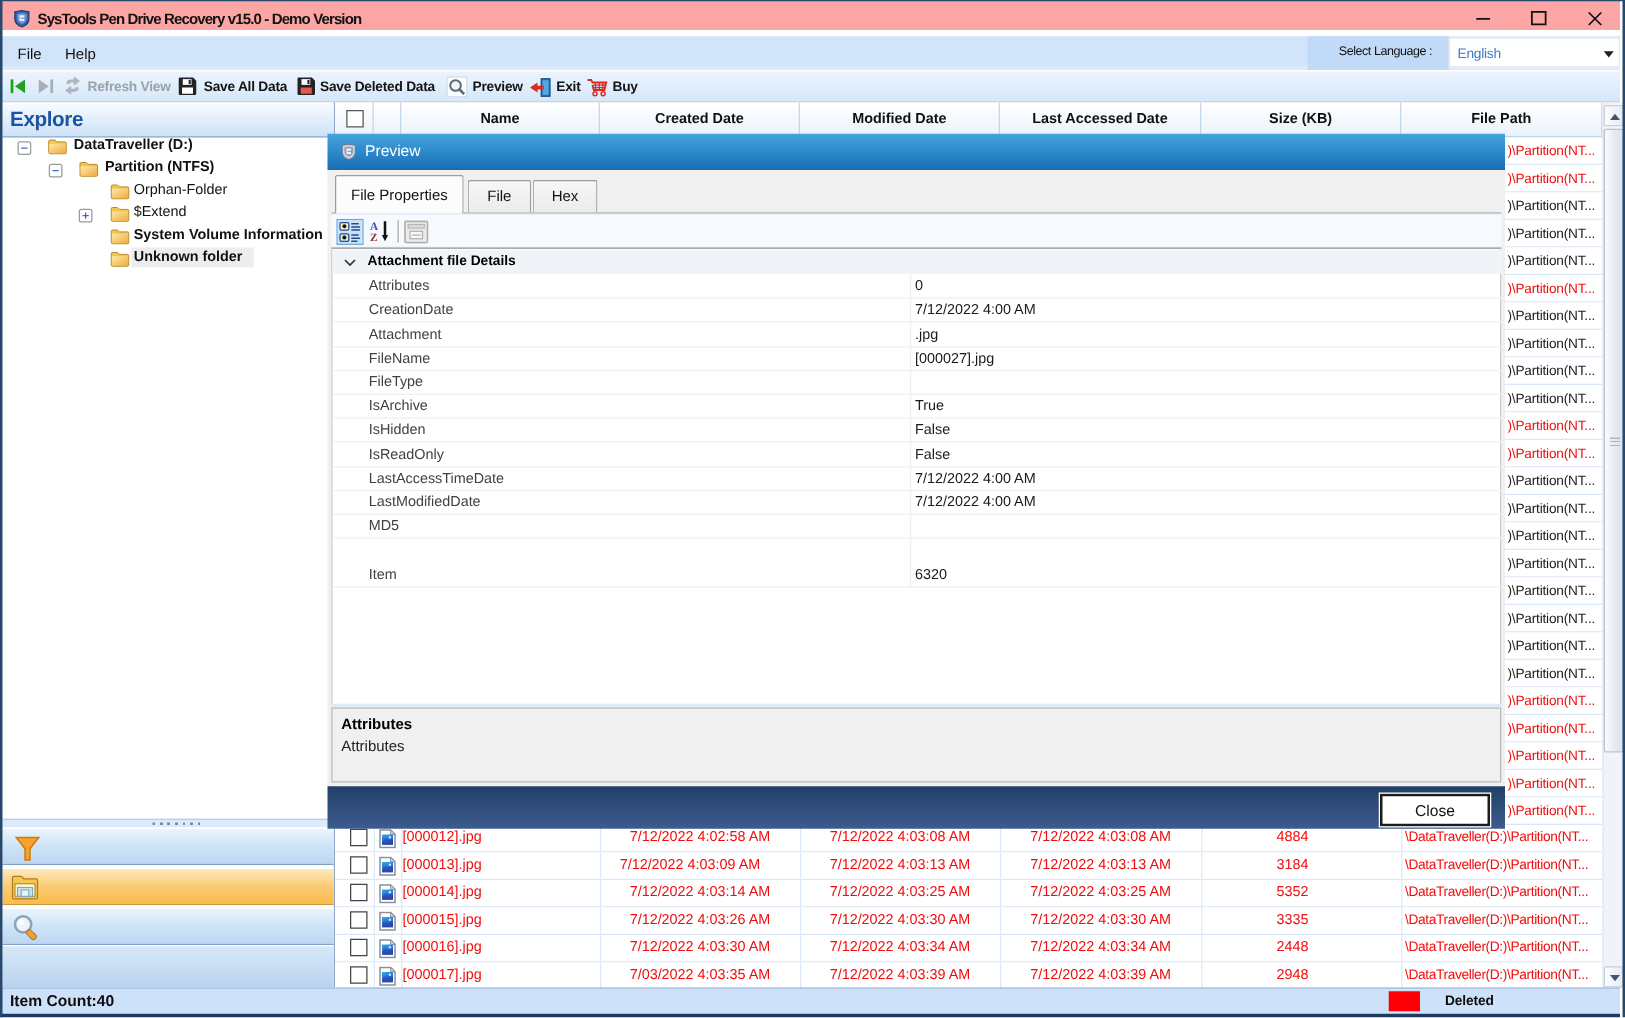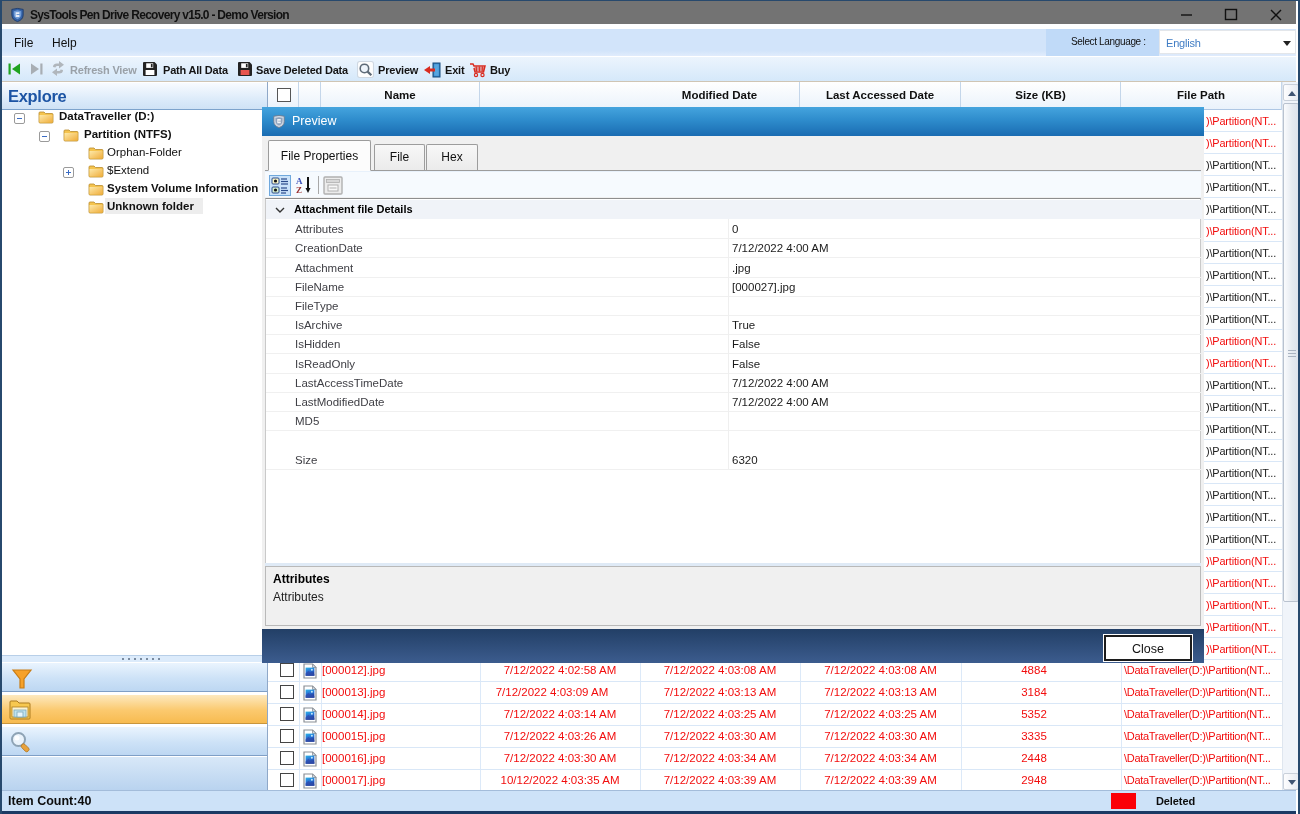--- a/index.html
+++ b/index.html
@@ -1,20 +1,20 @@
 <!DOCTYPE html>
 <html><head><meta charset="utf-8">
 <style>
 *{margin:0;padding:0;box-sizing:border-box;}
 html,body{width:1300px;height:814px;overflow:hidden;}
 body{font-family:"Liberation Sans",sans-serif;position:relative;background:#fff;}
 .abs{position:absolute;}
 #win{position:absolute;left:0;top:0;width:1300px;height:814px;}
 
-#titlebar{position:absolute;left:0;top:0;width:1296px;height:24px;background:#737373;padding-left:12px;}
+#titlebar{position:absolute;left:0;top:0;width:1296px;height:24px;background:#fca5a5;padding-left:12px;}
 #title-text{position:absolute;left:30px;top:8px;font-size:12px;font-weight:700;color:#111;letter-spacing:-0.7px;}
 .winbtn{position:absolute;top:0;height:29px;width:44px;}
 
 #menubar{position:absolute;left:0;top:29px;width:1296px;height:27px;background:linear-gradient(#d2e4fa 80%,#e0ecfc);}
 .menuitem{position:absolute;top:7px;font-size:12px;color:#111;}
 #langlabel{position:absolute;left:1046px;top:0;width:113px;height:27px;background:#c0daf8;}
 #langlabel span{position:absolute;left:9px;top:7px;font-size:10px;font-weight:400;color:#111;letter-spacing:-0.35px;margin-left:16px;}
 #langbox{position:absolute;left:1159px;top:1px;width:137px;height:24px;background:#fff;border:1px solid #e3e6ea;}
 #langbox span{position:absolute;left:6px;top:6px;font-size:11px;color:#3f7cc4;letter-spacing:-0.2px;}
 #langarrow{position:absolute;right:4px;top:10px;width:0;height:0;border-left:4px solid transparent;border-right:4px solid transparent;border-top:5px solid #222;}
@@ -135,21 +135,21 @@
 <path d="M3 6 Q3 2.5 7 2.5 L9 2.5 L9 0 L14 3.8 L9 7.5 L9 5 L7 5 Q5.5 5 5.5 6.5 Z" fill="#b0b6bc"></path>
 <path d="M13 9 Q13 12.5 9 12.5 L7 12.5 L7 15 L2 11.2 L7 7.5 L7 10 L9 10 Q10.5 10 10.5 8.5 Z" fill="#b0b6bc"></path>
       </svg>
       <span class="tbtxt tbgrey" style="left:70px">Refresh View</span>
       <svg class="abs" style="left:142px;top:4px" width="16" height="16" viewBox="0 0 16 16">
 <path d="M1 2 Q1 1 2 1 L12.5 1 L15 3.5 L15 14 Q15 15 14 15 L2 15 Q1 15 1 14 Z" fill="#232323"></path>
 <rect x="4.2" y="2.3" width="7" height="4.6" fill="#ffffff"></rect>
 <rect x="8.9" y="2.9" width="1.7" height="3.4" fill="#232323"></rect>
 <rect x="3.6" y="9" width="8.8" height="5" fill="#ffffff"></rect>
       </svg>
-      <span class="tbtxt" style="left:163px">Path All Data</span>
+      <span class="tbtxt" style="left:163px">Save All Data</span>
       <svg class="abs" style="left:237px;top:4px" width="16" height="16" viewBox="0 0 16 16">
 <path d="M1 2 Q1 1 2 1 L12.5 1 L15 3.5 L15 14 Q15 15 14 15 L2 15 Q1 15 1 14 Z" fill="#232323"></path>
 <rect x="4.2" y="2.3" width="7" height="4.6" fill="#ffffff"></rect>
 <rect x="8.9" y="2.9" width="1.7" height="3.4" fill="#232323"></rect>
 <rect x="3.6" y="9" width="8.8" height="5" fill="#e8554e"></rect>
       </svg>
       <span class="tbtxt" style="left:256px">Save Deleted Data</span>
       <svg class="abs" style="left:357px;top:4px" width="17" height="17" viewBox="0 0 16 16">
         <rect x="0.5" y="0.5" width="15" height="15" rx="2" fill="#fdfdfd" stroke="#cfd8e2" stroke-width="1"></rect>
 <circle cx="7" cy="7" r="4" fill="#eef4fb" stroke="#5d6a77" stroke-width="1.5"></circle>
@@ -283,20 +283,23 @@
       </div>
       <div id="navfill"></div>
     </div>
     <div id="thead">
       <div class="hcell" style="left:0px;width:31px">
         <div class="hchk"></div>
       </div>
       <div class="hcell" style="left:31px;width:22px"></div>
       <div class="hcell" style="left:53px;width:159px">
         <span>Name</span>
+      </div>
+      <div class="hcell" style="left:212px;width:160px">
+        <span>Created Date</span>
       </div>
       <div class="hcell" style="left:372px;width:160px">
         <span>Modified Date</span>
       </div>
       <div class="hcell" style="left:532px;width:161px">
         <span>Last Accessed Date</span>
       </div>
       <div class="hcell" style="left:693px;width:160px">
         <span>Size (KB)</span>
       </div>
@@ -546,21 +549,21 @@
             <stop offset="0" stop-color="#2ab4e8"></stop>
             <stop offset="0.55" stop-color="#2a6fd4"></stop>
             <stop offset="1" stop-color="#1a2f88"></stop>
           </linearGradient>
         </defs>
 <rect x="2.6" y="4.6" width="8.8" height="8.2" fill="url(#ig)"></rect>
 <path d="M2.6 10.5 L5.5 7.8 L7.6 10 L9 8.8 L11.4 11.2 L11.4 12.8 L2.6 12.8 Z" fill="#3050b0" opacity="0.8"></path>
 <circle cx="8.9" cy="6.8" r="1" fill="#bfe8f8"></circle>
       </svg>
       <span class="rtext red" style="left:54px">[000017].jpg</span>
-      <span class="rtext red ctr" style="left:212px;width:160px">10/12/2022 4:03:35 AM</span>
+      <span class="rtext red ctr" style="left:212px;width:160px">7/03/2022 4:03:35 AM</span>
       <span class="rtext red ctr" style="left:372px;width:160px">7/12/2022 4:03:39 AM</span>
       <span class="rtext red ctr" style="left:532px;width:161px">7/12/2022 4:03:39 AM</span>
       <span class="rtext red ctr" style="left:693px;width:146px">2948</span>
       <span class="rtext pth red" style="left:856px">\DataTraveller(D:)\Partition(NT...</span>
     </div>
     <div id="vscroll">
 <div class="sbtn" style="top:2px">
         <div class="tri-up"></div>
       </div>
 <div id="sthumb">
@@ -663,21 +666,21 @@
             <span class="pv">7/12/2022 4:00 AM</span>
           </div>
           <div class="prow" style="top:194.0px">
             <span class="pl">LastModifiedDate</span>
             <span class="pv">7/12/2022 4:00 AM</span>
           </div>
           <div class="prow" style="top:213.2px">
             <span class="pl">MD5</span>
           </div>
           <div class="prow" style="top:251.6px">
-            <span class="pl">Size</span>
+            <span class="pl">Item</span>
             <span class="pv">6320</span>
           </div>
           <div id="pvline"></div>
         </div>
         <div id="psplit"></div>
         <div id="helpbox">
           <b>Attributes</b>
           <span>Attributes</span>
         </div>
       </div>

